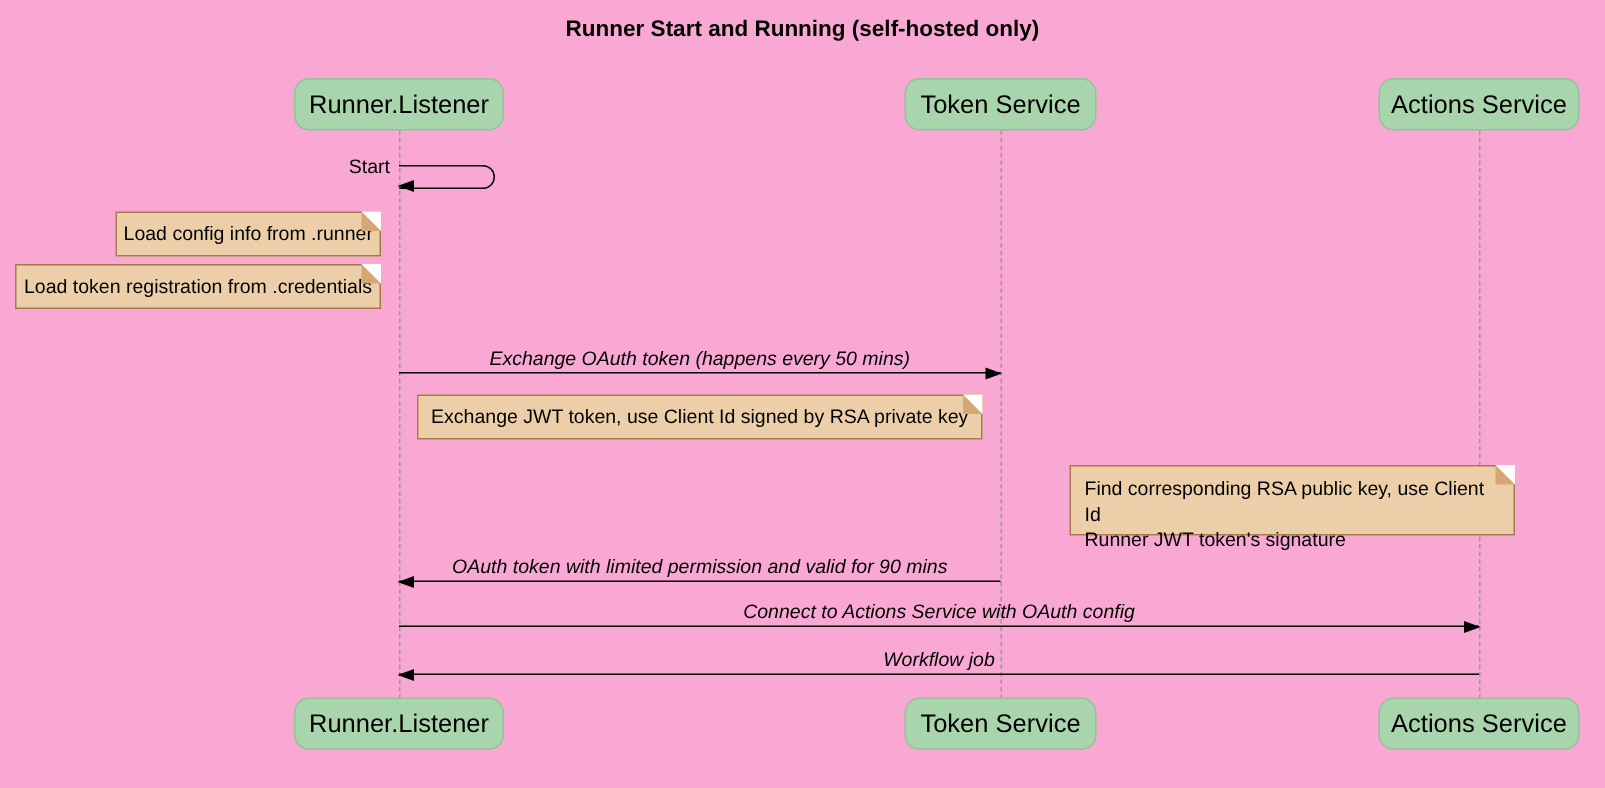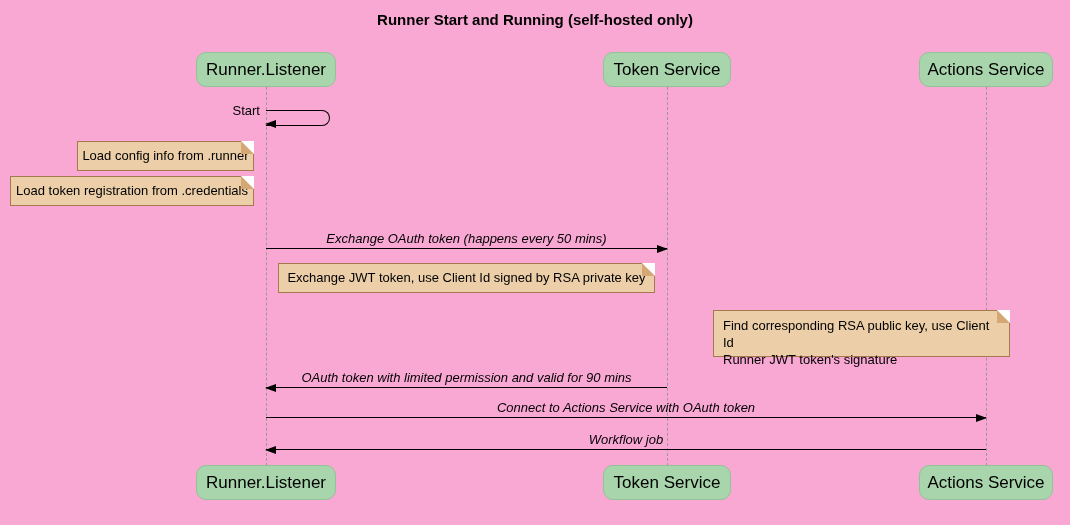--- a/index.html
+++ b/index.html
@@ -94,21 +94,21 @@
     <span>Find corresponding RSA public key, use Client Id</span><br>
     <span>Runner JWT token's signature</span>
   </div>
 
   <div class="msg" style="left:266px; top:366px; width:401px; height:22px;">
     <div class="label">OAuth token with limited permission and valid for 90 mins</div>
     <div class="arrow-left"></div>
   </div>
 
   <div class="msg" style="left:266px; top:396px; width:720px; height:22px;">
-    <div class="label">Connect to Actions Service with OAuth token</div>
+    <div class="label">Connect to Actions Service with OAuth config</div>
     <div class="arrow-right"></div>
   </div>
 
   <div class="msg" style="left:266px; top:428px; width:720px; height:22px;">
     <div class="label">Workflow job</div>
     <div class="arrow-left"></div>
   </div>
 
   <div class="actor" style="left:196px; top:465px; width:140px;">Runner.Listener</div>
   <div class="actor" style="left:603px; top:465px; width:128px;">Token Service</div>

